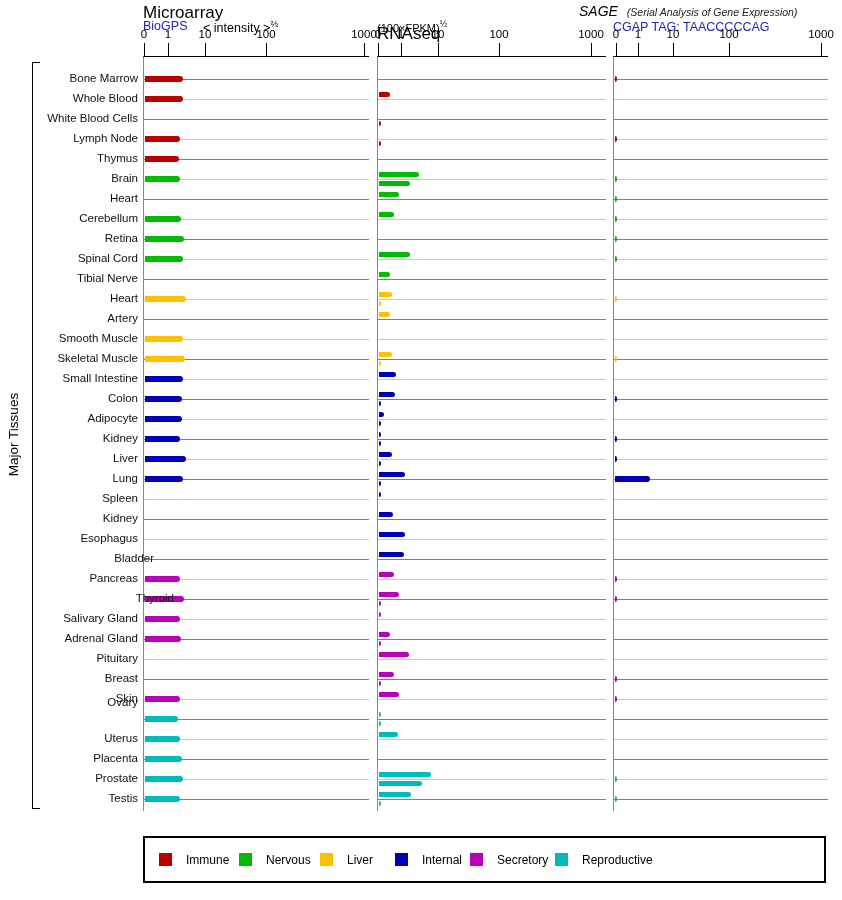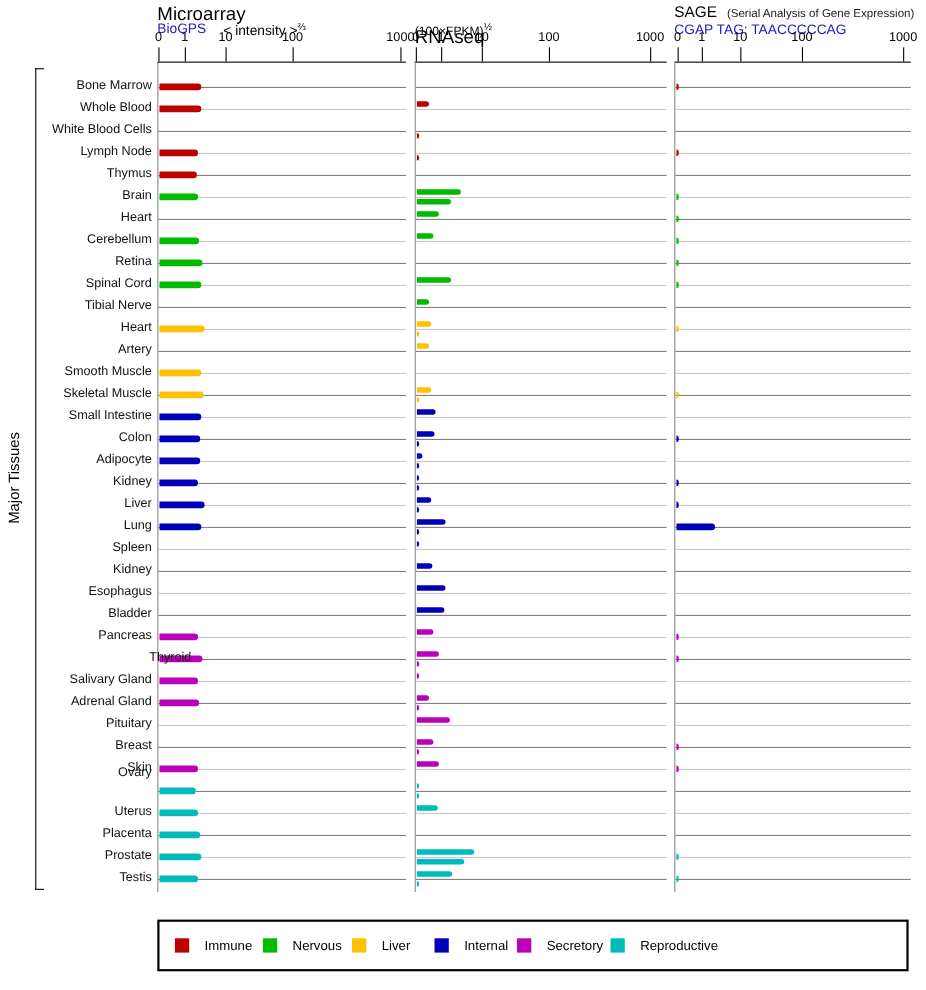--- a/index.html
+++ b/index.html
@@ -35,21 +35,21 @@
 
 <div class="stage">
 
   <div class="abs t13" style="left:143px;top:3px;">Microarray</div>
   <a class="abs link" style="left:143px;top:19px;font-size:12.5px;">BioGPS</a>
   <div class="abs" style="left:203px;top:19px;font-size:12.5px;"><span>&lt; intensity &gt;</span><sup>⅔</sup></div>
 
   <div class="abs t13" style="left:377px;top:3px;margin-top:21px;">RNAseq</div>
   <div class="abs t11" style="left:377px;top:19px;"><span>(100×FPKM)</span><sup>½</sup></div>
 
-  <div class="abs" style="left:613px;top:2px;white-space:nowrap;"><span class="t14">SAGE</span>&nbsp;&nbsp;<span class="t10">(Serial Analysis of Gene Expression)</span></div>
+  <div class="abs" style="left:579px;top:2px;white-space:nowrap;font-style:italic;"><span class="t14">SAGE</span>&nbsp;&nbsp;<span class="t10">(Serial Analysis of Gene Expression)</span></div>
   <a class="abs link" style="left:613px;top:20px;font-size:12.5px;">CGAP TAG: TAACCCCCAG</a>
 
   <div id="p-micro" class="panel" style="left:143px;width:225px;">
       <div class="axis-tick" style="left: 0px;"></div>
       <div class="axis-label" style="left: 0px;">0</div>
       <div class="axis-tick" style="left: 24px;"></div>
       <div class="axis-label" style="left: 24px;">1</div>
       <div class="axis-tick" style="left: 61px;"></div>
       <div class="axis-label" style="left: 61px;">10</div>
       <div class="axis-tick" style="left: 122px;"></div>
@@ -303,21 +303,21 @@
       <div class="tissue-label" style="top: 348px;">Skeletal Muscle</div>
       <div class="tissue-label" style="top: 368px;">Small Intestine</div>
       <div class="tissue-label" style="top: 388px;">Colon</div>
       <div class="tissue-label" style="top: 408px;">Adipocyte</div>
       <div class="tissue-label" style="top: 428px;">Kidney</div>
       <div class="tissue-label" style="top: 448px;">Liver</div>
       <div class="tissue-label" style="top: 468px;">Lung</div>
       <div class="tissue-label" style="top: 488px;">Spleen</div>
       <div class="tissue-label" style="top: 508px;">Kidney</div>
       <div class="tissue-label" style="top: 528px;">Esophagus</div>
-      <div class="tissue-label" style="top: 548px;">Bladder</div>
+      <div class="tissue-label" style="top: 548px; padding-left: 16px;">Bladder</div>
       <div class="tissue-label" style="top: 568px;">Pancreas</div>
       <div class="tissue-label" style="top: 588px; margin-left: 36px;">Thyroid</div>
       <div class="tissue-label" style="top: 608px;">Salivary Gland</div>
       <div class="tissue-label" style="top: 628px;">Adrenal Gland</div>
       <div class="tissue-label" style="top: 648px;">Pituitary</div>
       <div class="tissue-label" style="top: 668px;">Breast</div>
       <div class="tissue-label" style="top: 688px;">Skin</div>
       <div class="tissue-label" style="top: 692px;">Ovary</div>
       <div class="tissue-label" style="top: 728px;">Uterus</div>
       <div class="tissue-label" style="top: 748px;">Placenta</div>

